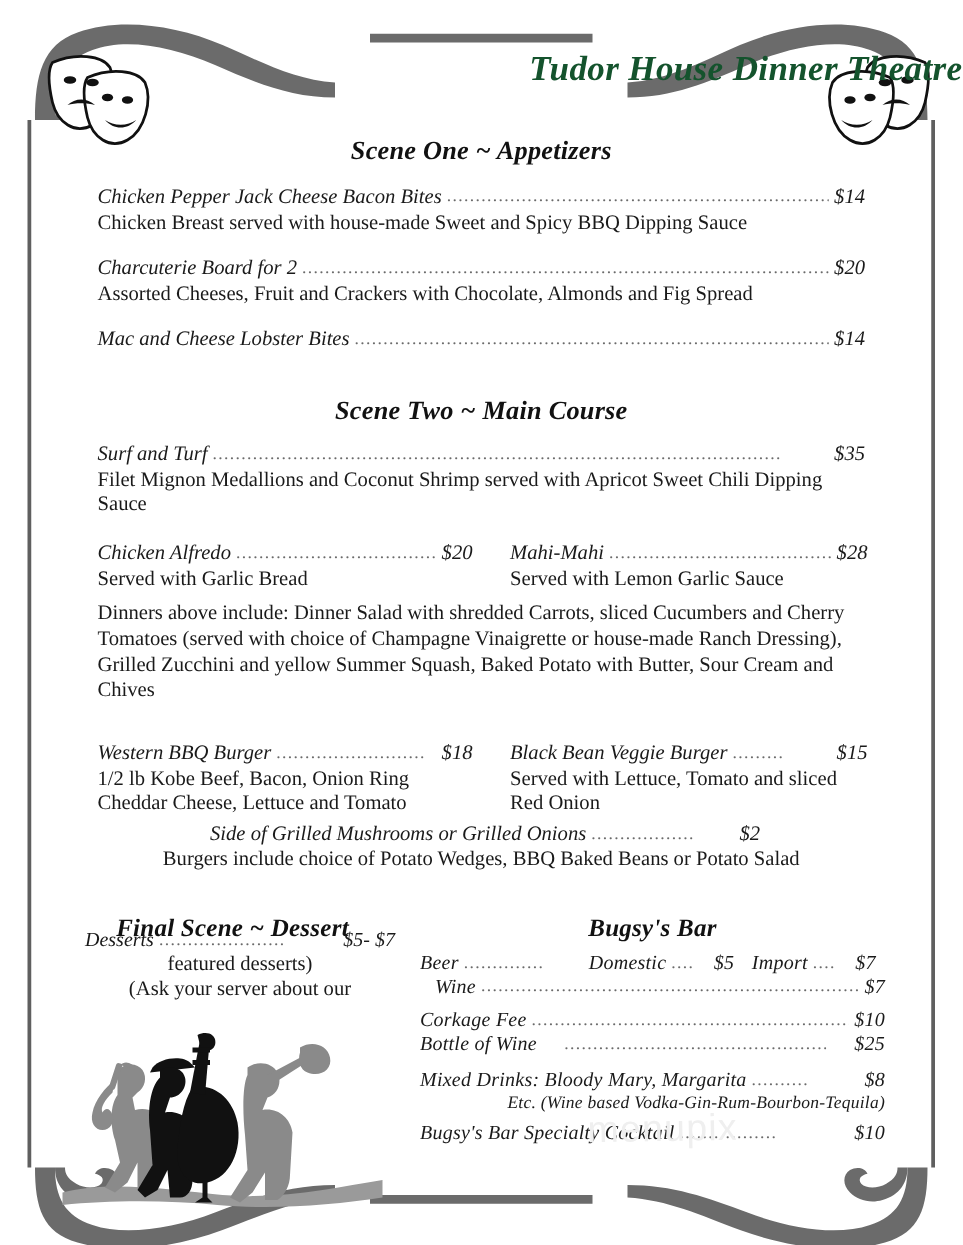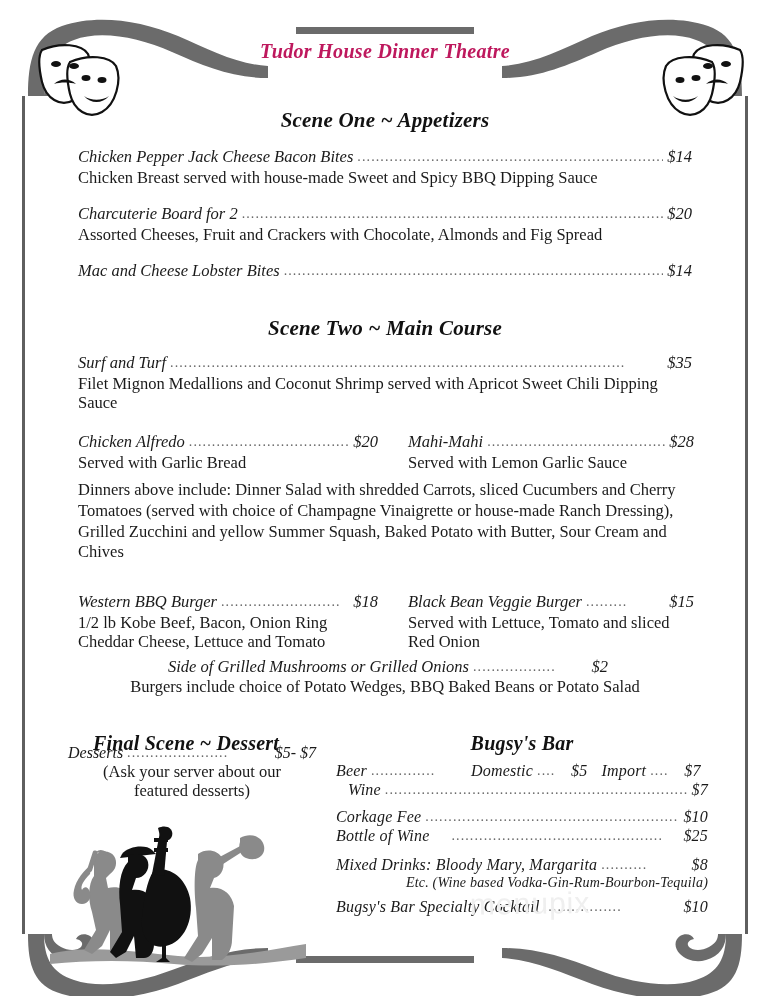--- a/index.html
+++ b/index.html
@@ -15,24 +15,24 @@
   .frame-left{left:22px;top:96px;width:3px;height:838px;}
   .frame-right{right:22px;top:96px;width:3px;height:838px;}
   .swirl-svg{position:absolute;left:0;top:0;width:770px;height:996px;pointer-events:none;}
 
   
   .mask-left{position:absolute;left:34px;top:34px;width:96px;height:86px;}
   .mask-right{position:absolute;left:652px;top:34px;width:96px;height:86px;}
 
   
   .title{
-    position:absolute;left:0;right:0;top:40px;text-align:center;
-    font-family:"Liberation Serif","DejaVu Serif",serif;
-    font-weight:bold;font-style:italic;font-size:20px;letter-spacing:.3px;
-    color:#be185d;
+    position:absolute;left:0;right:0;top:40px;text-align:right;
+    font-family:"Liberation Serif","DejaVu Serif",serif;
+    font-weight:bold;font-style:italic;font-size:28px;letter-spacing:.3px;
+    color:#14532d;
   }
   .section-head{
     text-align:center;font-weight:bold;font-style:italic;
     font-family:"Liberation Serif","DejaVu Serif",serif;
     font-size:21px;color:#111;letter-spacing:.2px;
   }
   .dish{
     font-style:italic;font-size:16.5px;
     font-family:"Liberation Serif","DejaVu Serif",serif;
     display:flex;align-items:baseline;white-space:nowrap;
@@ -217,22 +217,22 @@
 
   <div class="col" style="left:56px;top:732px;width:260px;">
     <div class="section-head" style="font-size:20px;">Final Scene ~ Dessert</div>
   </div>
   <div class="col" style="left:68px;top:744px;width:248px;">
     <div class="dish" style="font-size:16px;">
       <span class="nm">Desserts</span>
       <span class="dots">......................</span>
       <span class="pr">$5- $7</span>
     </div>
+    <div class="desc ctr">featured desserts)</div>
     <div class="desc ctr" style="margin-top:1px;">(Ask your server about our</div>
-    <div class="desc ctr">featured desserts)</div>
   </div>
 
   <svg class="mus" viewBox="0 0 262 140">
 
     <path d="M2,128 C40,118 90,126 130,130 C176,134 220,124 258,118 L258,132 C218,138 170,142 126,138 C86,134 40,134 2,138 Z" fill="#9a9a9a"></path>
 
     <g fill="#8a8a8a">
       <path d="M46,30 C52,24 62,24 66,30 C70,36 68,44 62,48 L58,52 L60,62 C68,60 78,62 82,70 L84,84 C84,92 80,100 74,106 L72,126 L62,126 L62,104 L54,120 L44,128 L36,124 L48,104 L44,86 C40,74 40,58 46,50 Z"></path>
       <path d="M62,30 C58,24 52,22 48,26"></path>
     </g>

